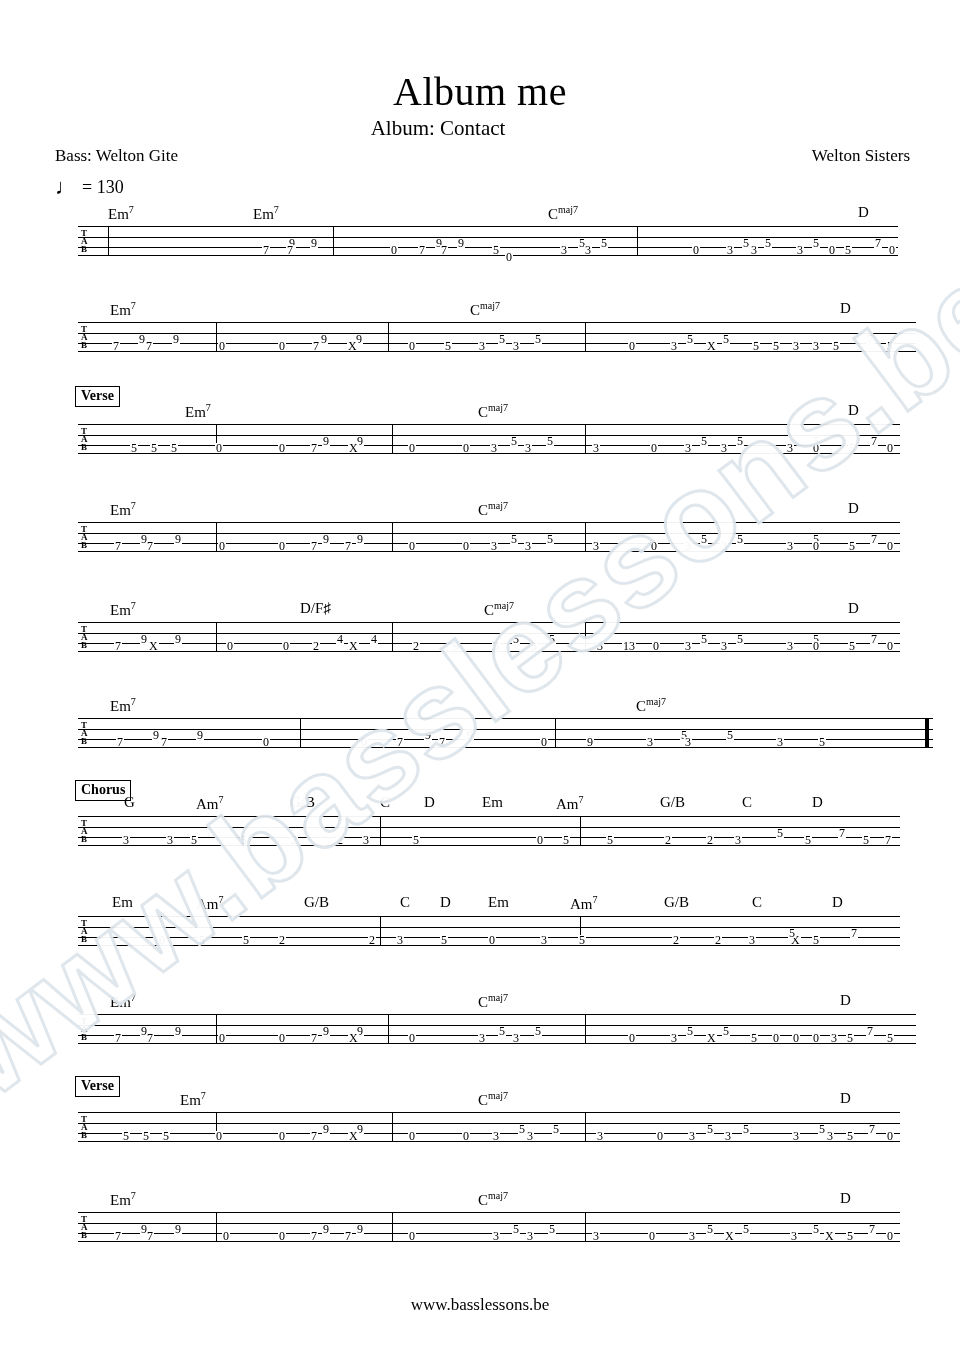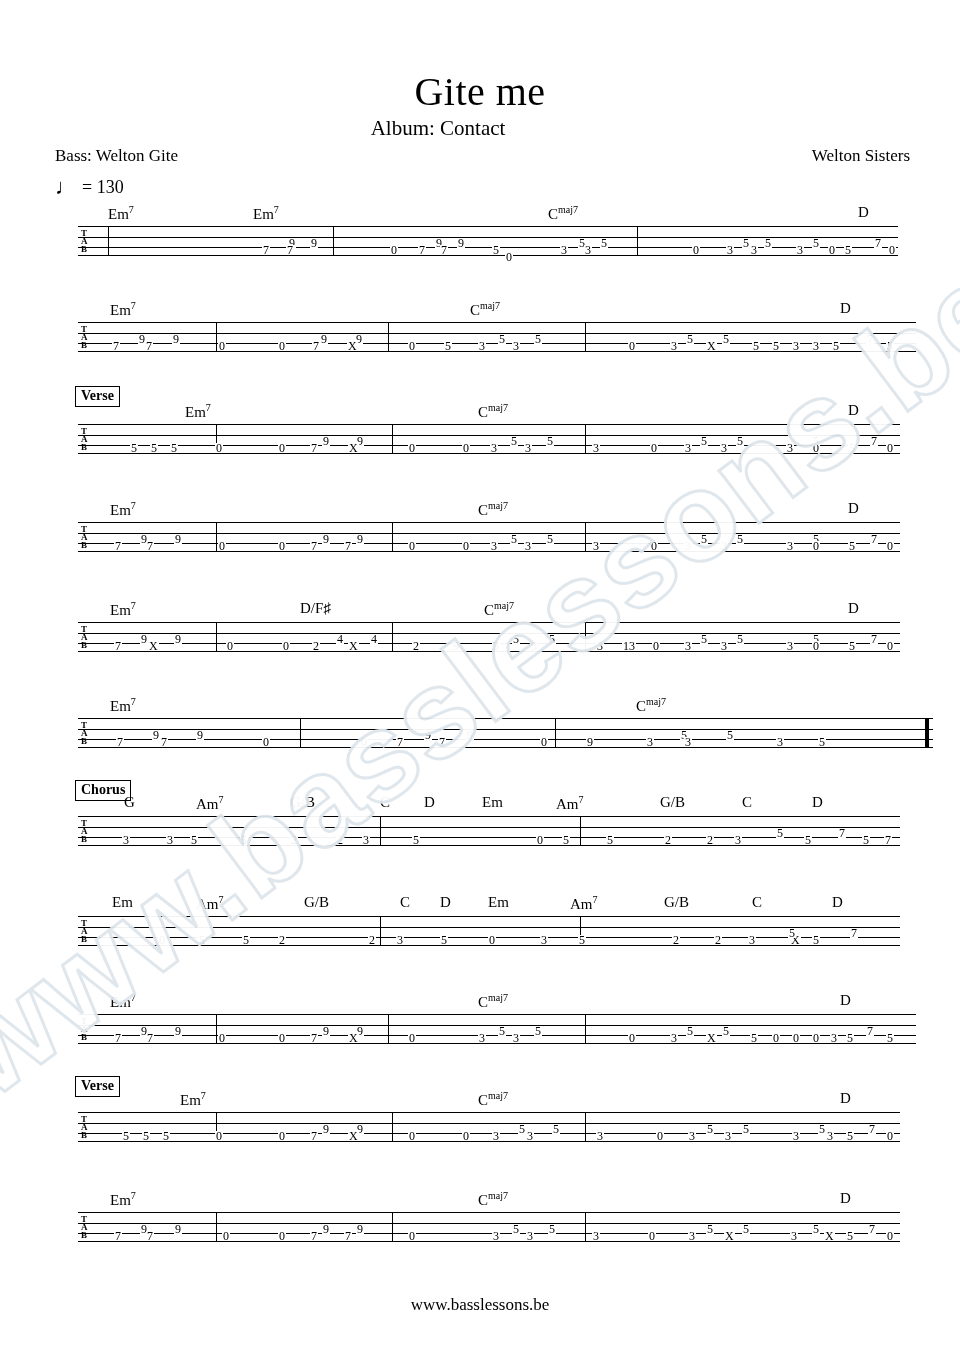--- a/index.html
+++ b/index.html
@@ -108,21 +108,21 @@
 </style>
 </head>
 <body>
 
 <div class="page">
 
   <div class="watermark">
     <div class="wm-text">www.basslessons.be</div>
   </div>
 
-  <div class="title">Gite me</div>
+  <div class="title">Album me</div>
   <div class="subtitle">Album: Contact</div>
   <div class="bassist">Bass: Welton Gite</div>
   <div class="artist">Welton Sisters</div>
   <div class="tempo">
     <span class="note">♩</span>
     <span>= 130</span>
   </div>
 
   <div class="footer">www.basslessons.be</div>
 

